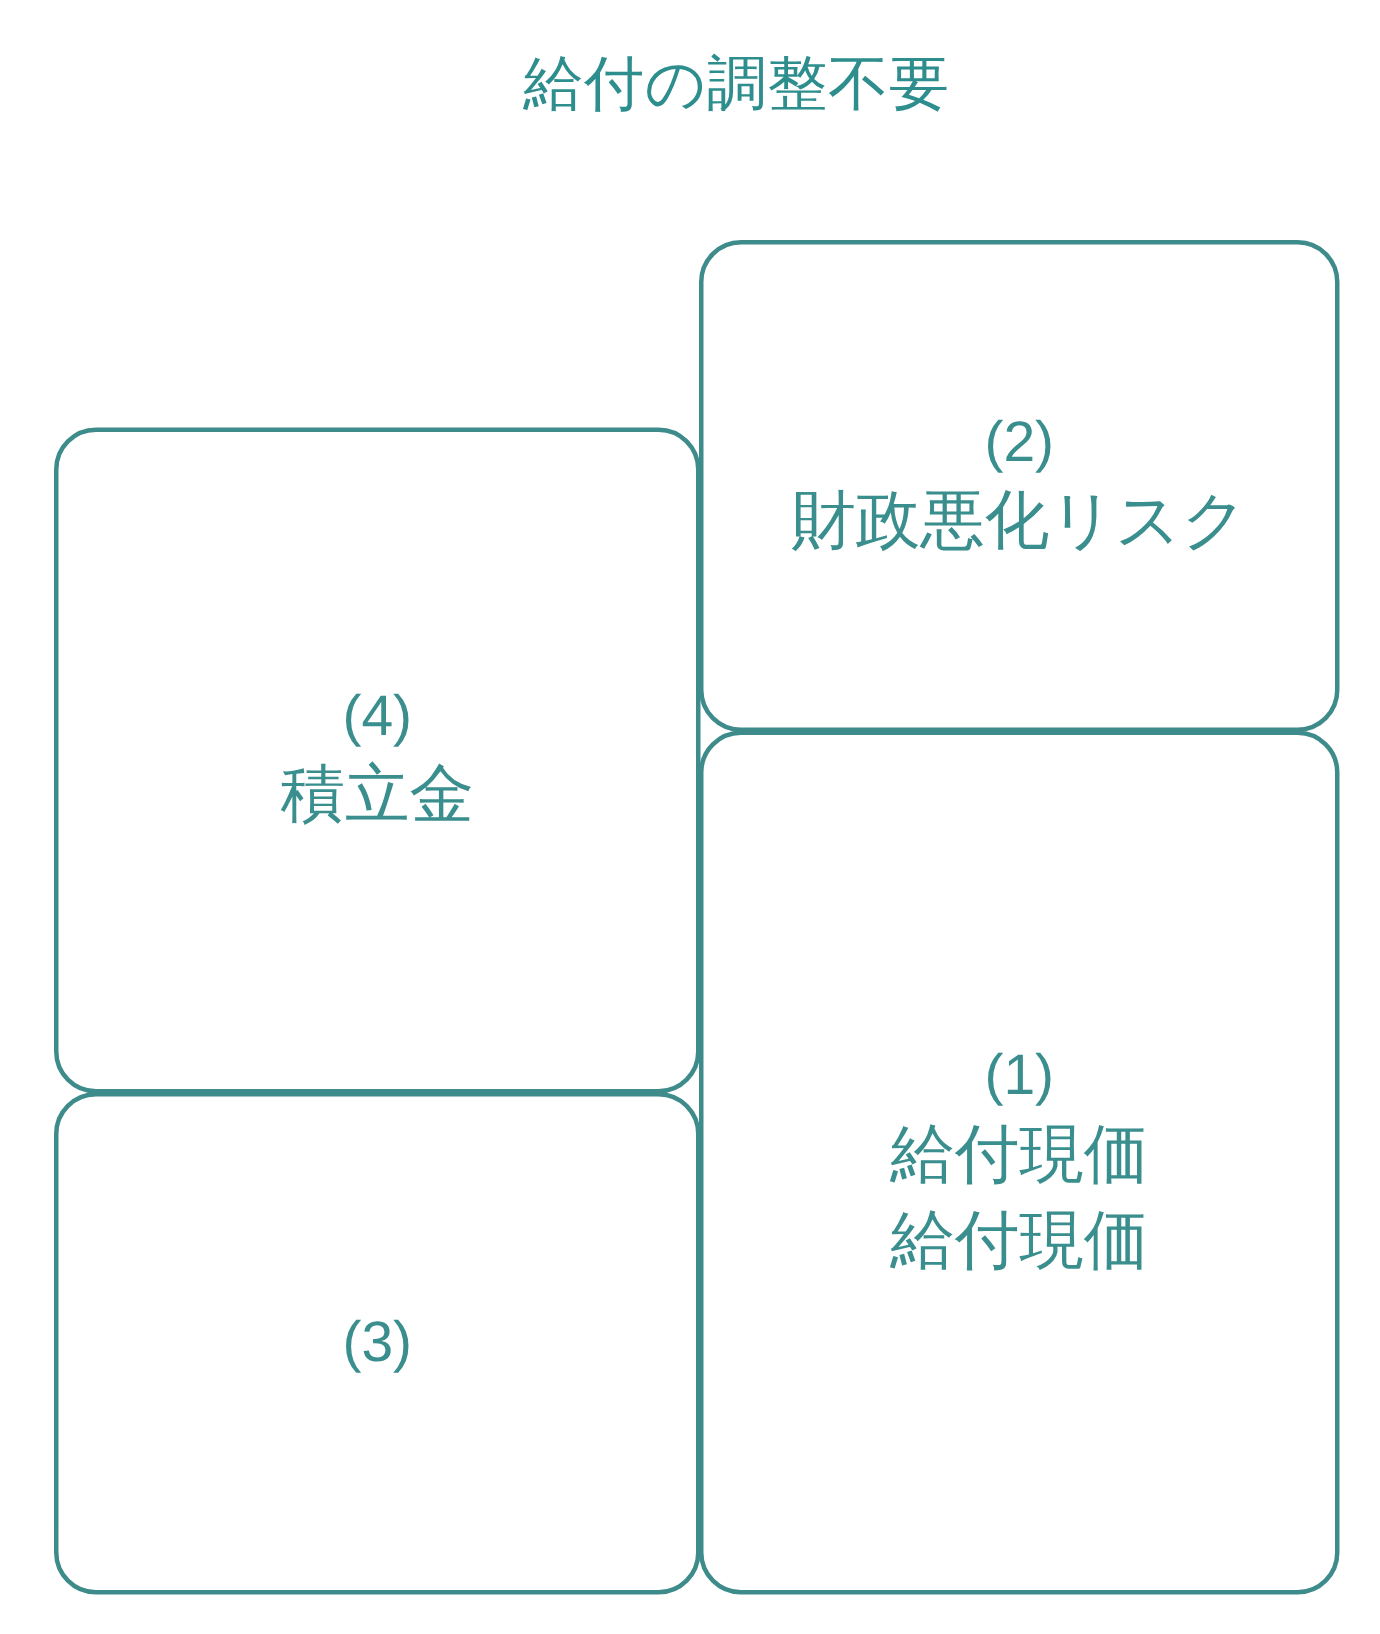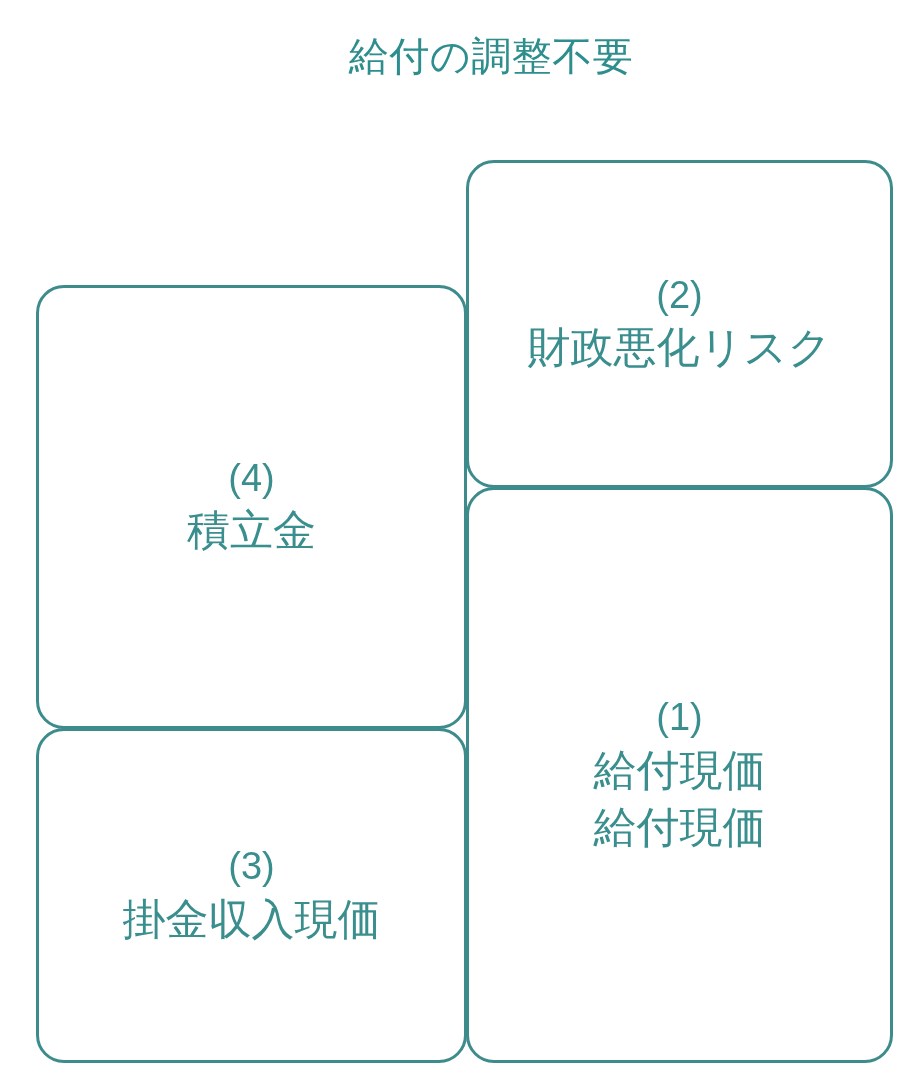--- a/index.html
+++ b/index.html
@@ -133,17 +133,16 @@
   <div class="box" id="box-4">
     <div class="inner">
       <div class="num">(4)</div>
       <div class="label">積立金</div>
     </div>
   </div>
 
   <div class="box" id="box-3">
     <div class="inner">
       <div class="num">(3)</div>
-      <div class="label">掛金収入現価</div>
     </div>
   </div>
 
 </div>
 
 </body></html>

